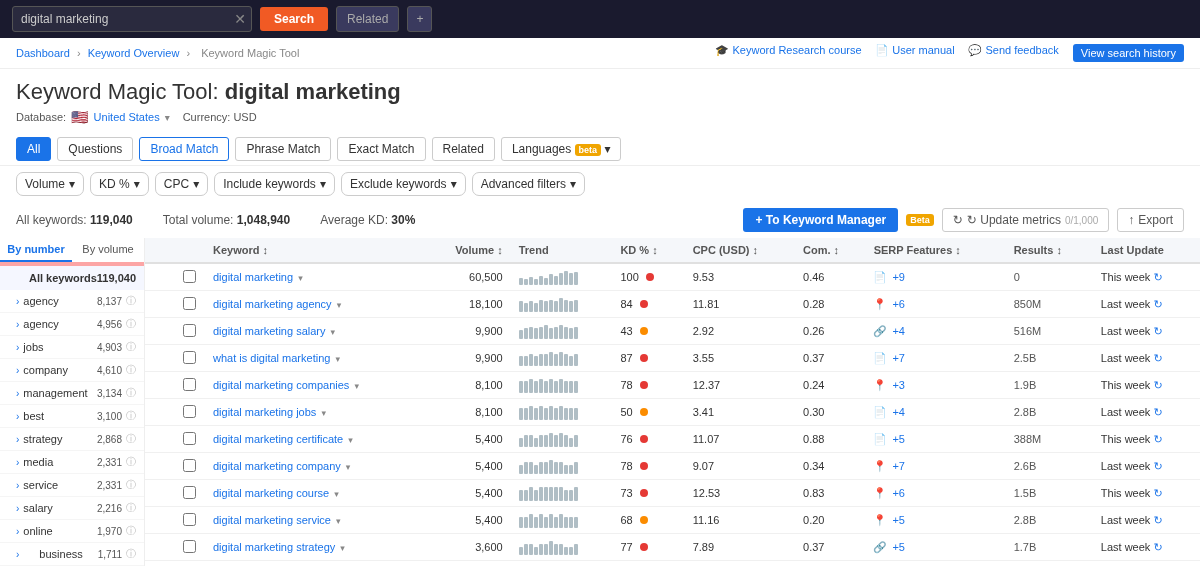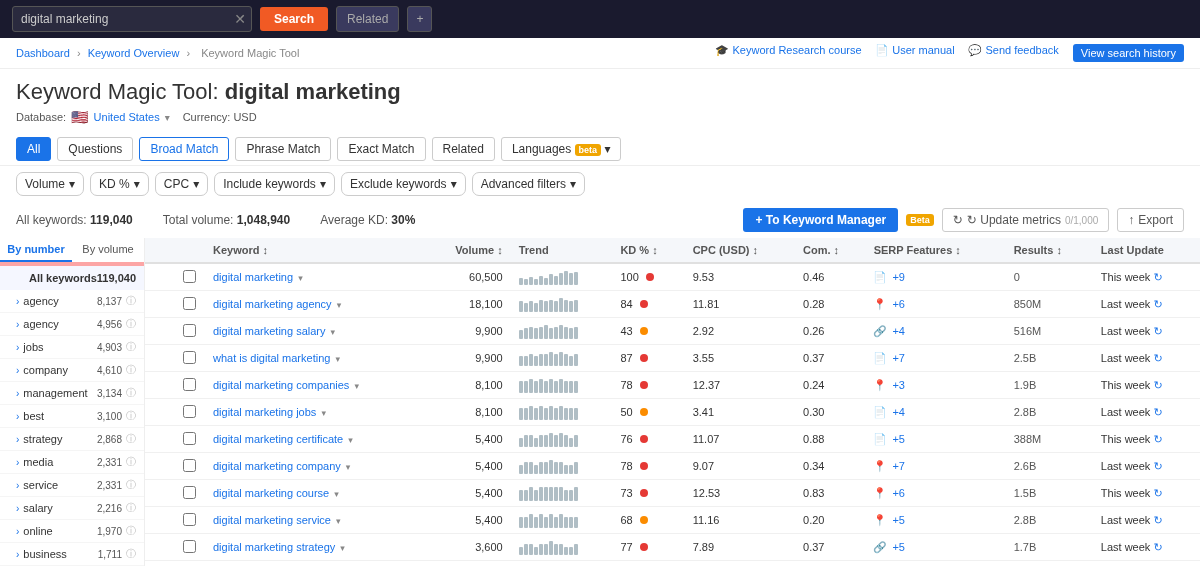--- a/index.html
+++ b/index.html
@@ -458,21 +458,21 @@
           <span style="color:#bbb;margin-left:4px;font-size:10px;">ⓘ</span>
         </div>
         <div class="sidebar-item">
           <span class="arrow">›</span>
           <span style="flex:1;margin-left:4px;">online</span>
           <span class="count">1,970</span>
           <span style="color:#bbb;margin-left:4px;font-size:10px;">ⓘ</span>
         </div>
         <div class="sidebar-item">
           <span class="arrow">›</span>
-          <span style="flex:1;margin-left:4px;">business</span>
+          <span style="flex:1;margin-left:20px;">business</span>
           <span class="count">1,711</span>
           <span style="color:#bbb;margin-left:4px;font-size:10px;">ⓘ</span>
         </div>
       </div>
   </div>
 
   <div class="table-area">
     <table>
       <thead>
         <tr>

